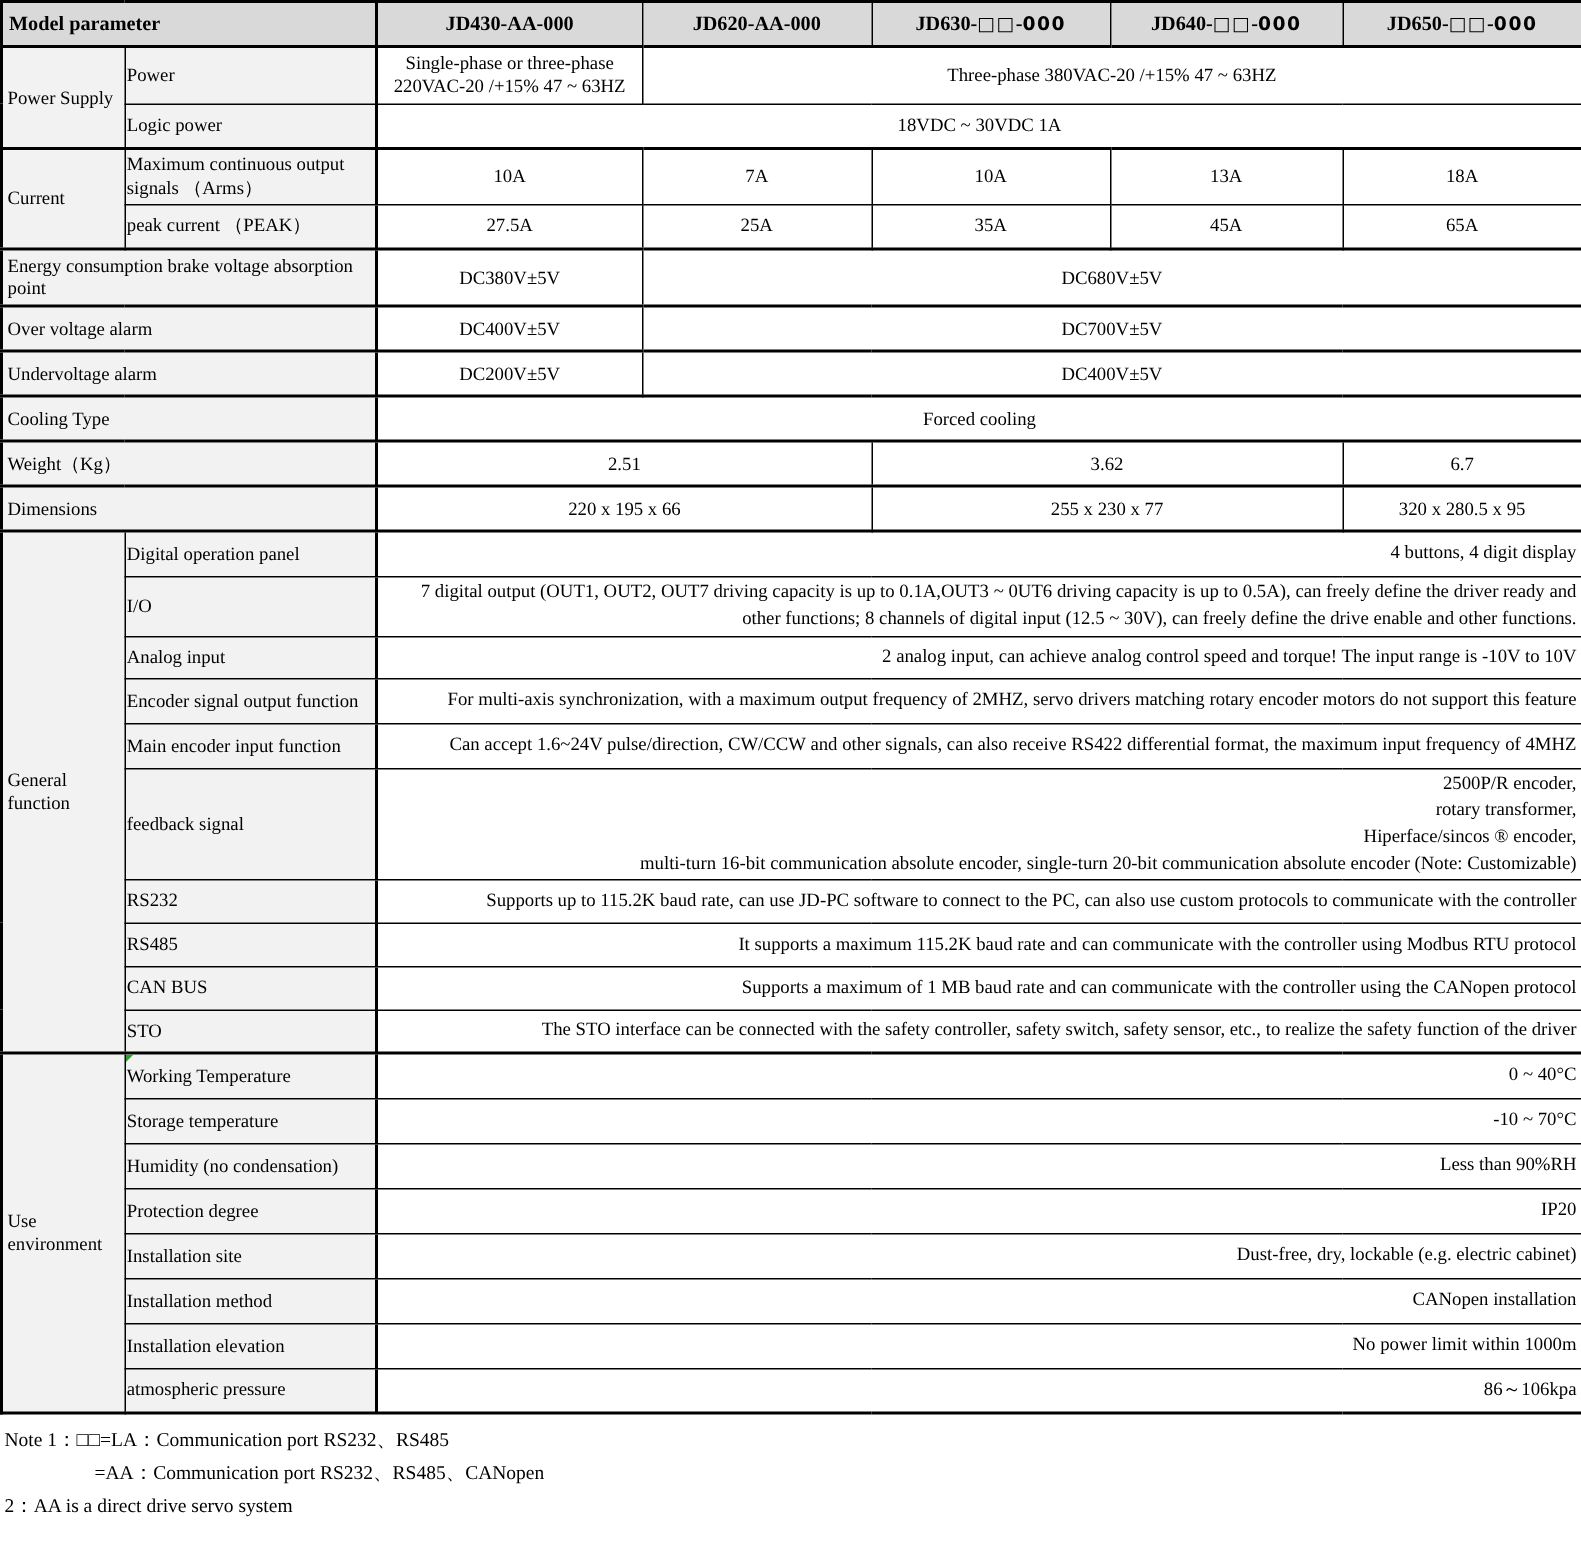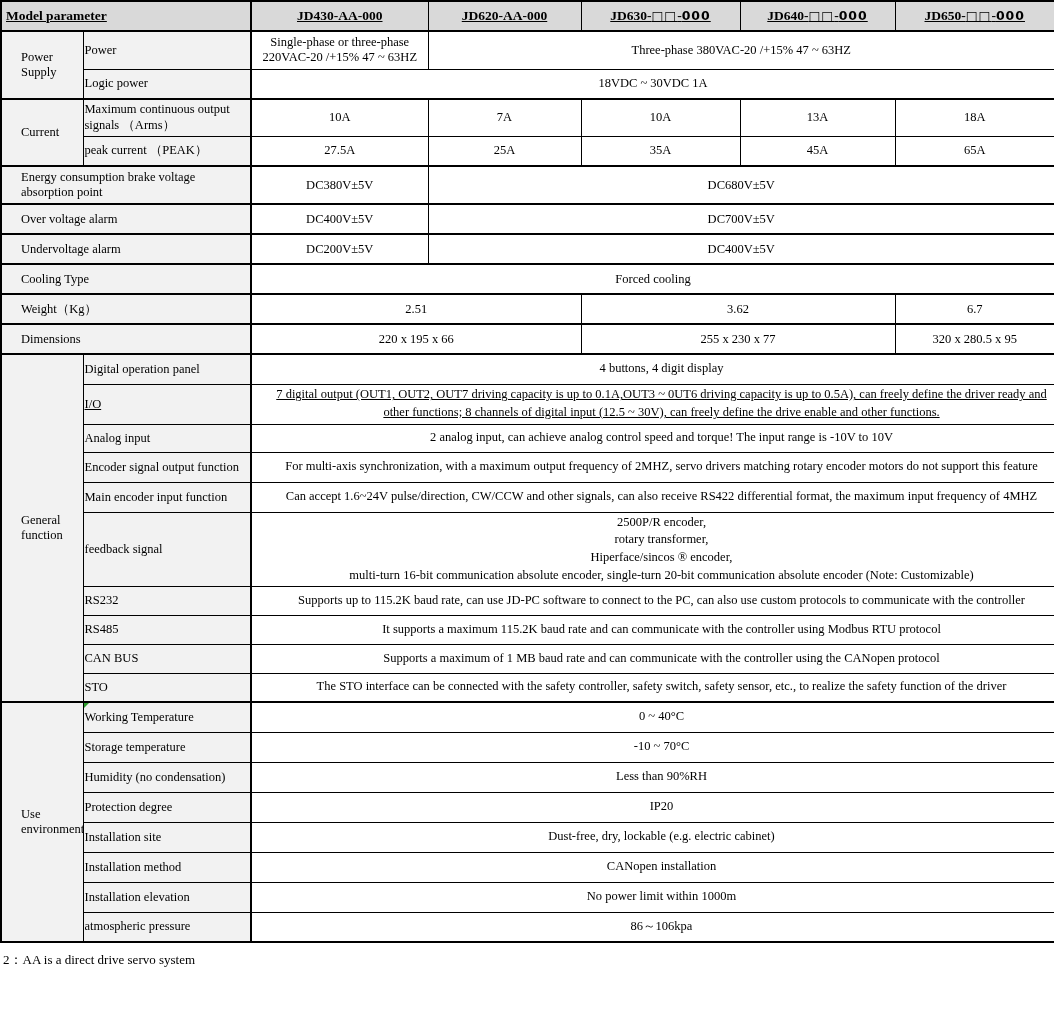--- a/index.html
+++ b/index.html
@@ -34,36 +34,35 @@
   tr.sec>td{border-top-width:2px;}
   
   td.lend{border-right-width:2px;}
   
   tr.head>td{
     background:var(--header-bg);
     font-weight:bold;
     text-align:center;
     font-size:13.5px;
     border-bottom-width:2px;
-    text-decoration:underline;
   }
   tr.head>td.lend{text-align:left;padding-left:4px;}
-  td.glabel{background:var(--label-bg);padding-left:19px;margin-left:32px;}
+  td.glabel{background:var(--label-bg);padding-left:3px;margin-left:32px;}
   td.slabel{background:var(--label-bg);padding-left:1px;}
   td.val{text-align:center;}
-  td.desc{text-align:center;padding-left:20px;line-height:1.42;}
+  td.desc{text-align:right;padding-left:20px;line-height:1.42;}
   .preline{white-space:pre-line;margin-left:44px;}
   .sans{font-family:"DejaVu Sans","Liberation Sans",sans-serif;font-weight:bold;font-size:12.5px;letter-spacing:1px;}
   .rel{position:relative;}
   .corner-flag{
     position:absolute;top:0;left:0;width:0;height:0;
     border-top:5px solid var(--marker-green);
     border-right:5px solid transparent;
   }
-  .h30{height:30px;} .h38{height:38px;} .h37{height:37px;} .h40{height:40px;text-decoration:underline;}
+  .h30{height:30px;} .h38{height:38px;} .h37{height:37px;} .h40{height:40px;}
   .h28{height:28px;} .h29{height:29px;} .h72{height:72px;}
   .notes{
     padding:6px 0 0 3px;
     font-size:13px;
     line-height:22px;
   }
   .notes .indent{padding-left:60px;}
 </style>
 </head>
 <body>
@@ -227,15 +226,17 @@
     <td colspan="5" class="desc">No power limit within 1000m</td>
   </tr>
   <tr class="h30">
     <td class="slabel lend">atmospheric pressure</td>
     <td colspan="5" class="desc">86～106kpa</td>
   </tr>
 </tbody>
     </table>
 
 <div class="notes">
+  <div>Note 1：□□=LA：Communication port RS232、RS485</div>
+  <div class="indent">=AA：Communication port RS232、RS485、CANopen</div>
   <div>2：AA is a direct drive servo system</div>
 </div>
 </div>
 
 </body></html>

